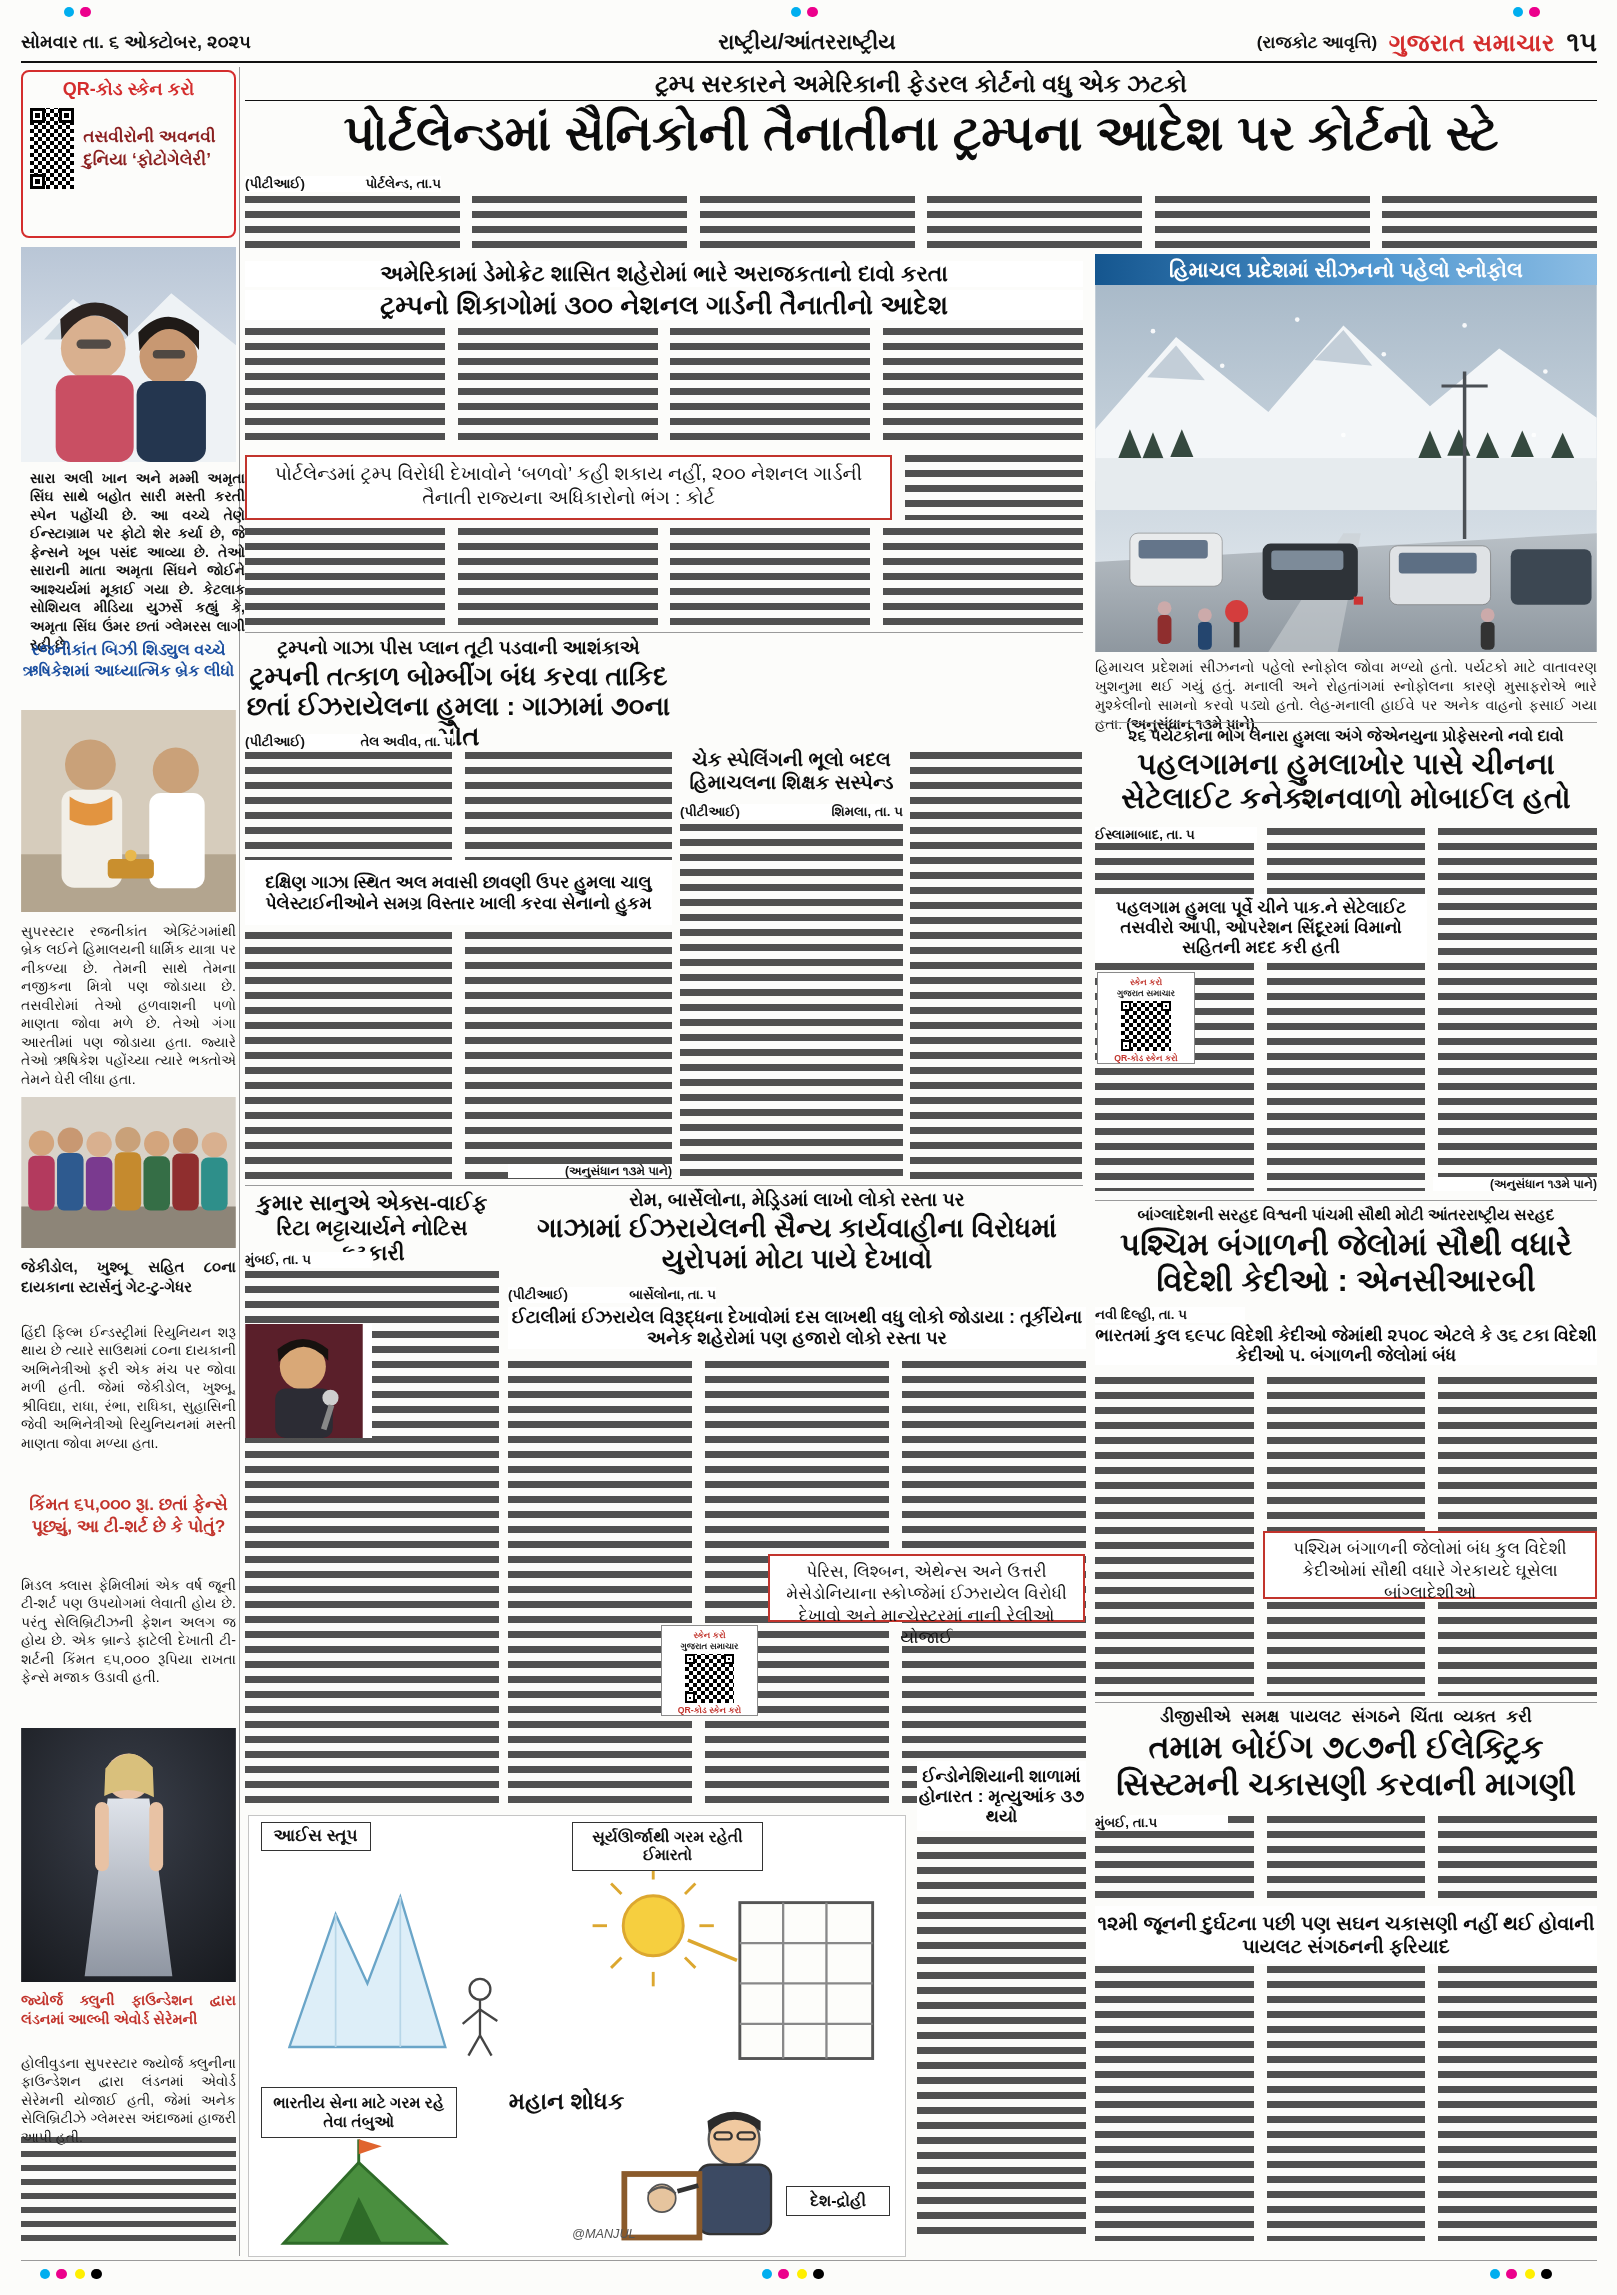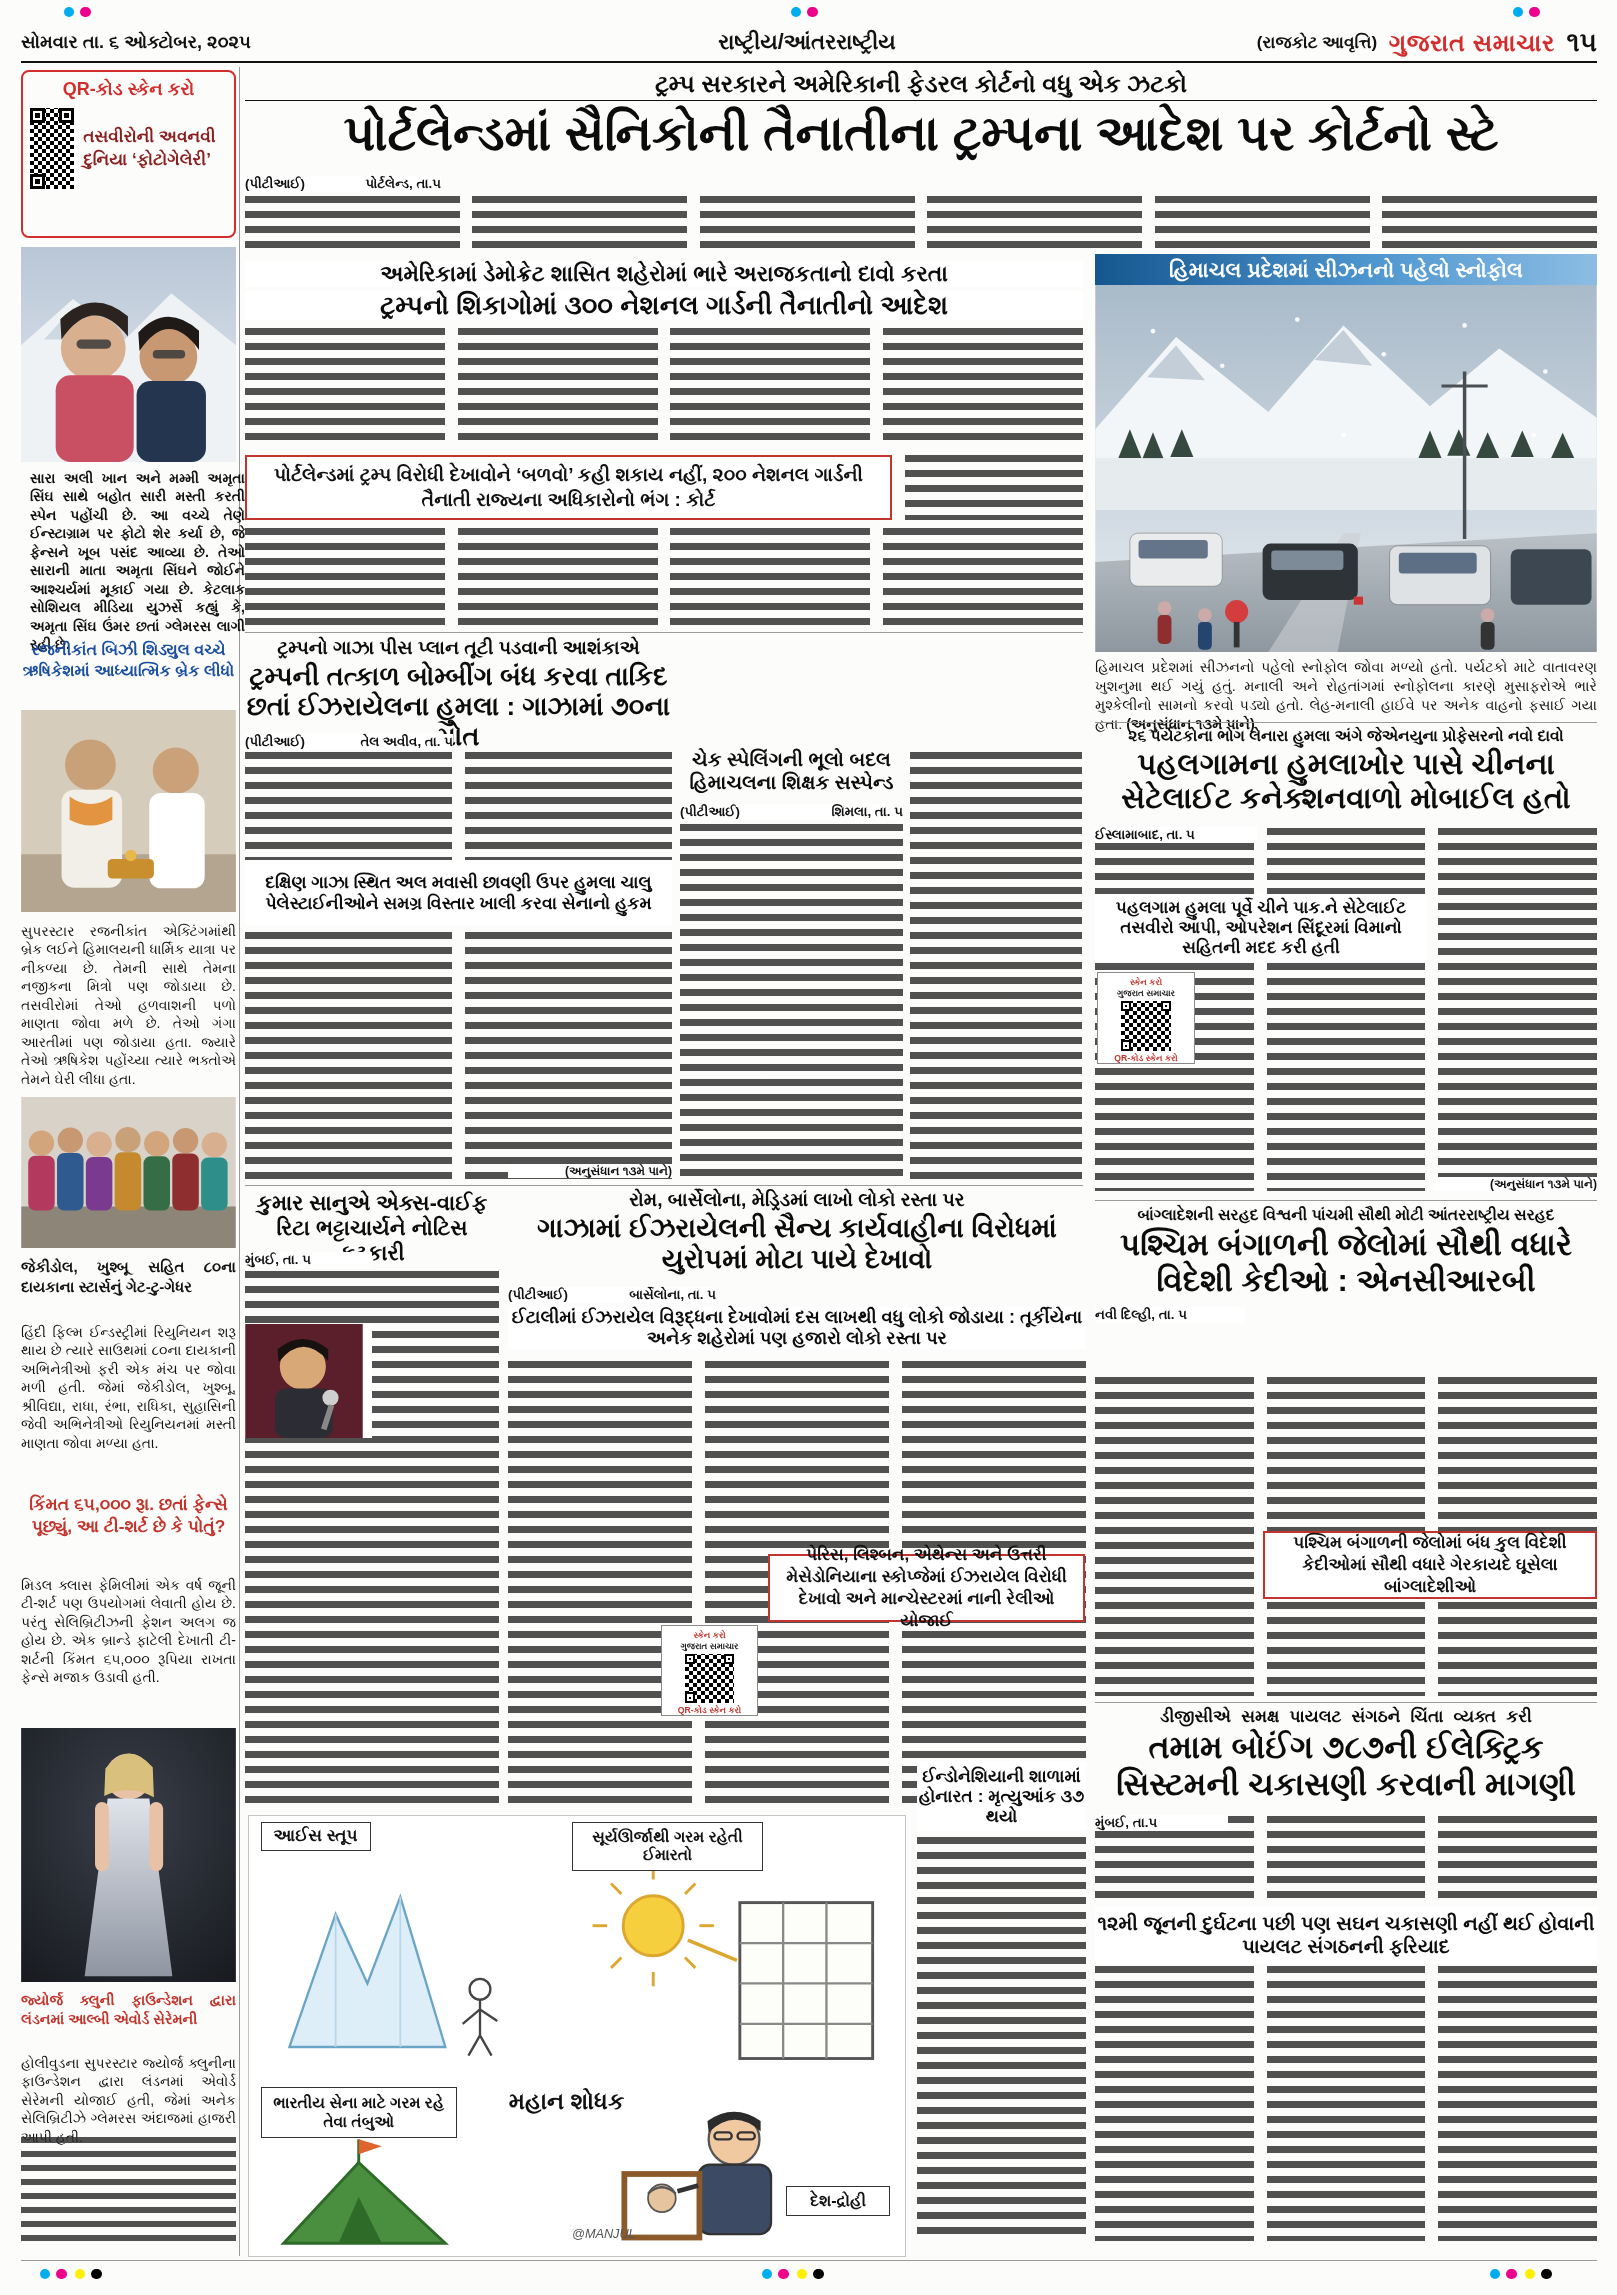--- a/index.html
+++ b/index.html
@@ -11,22 +11,22 @@
   .hl{font-weight:700;line-height:1.16;text-align:center;color:#0c0c0c;}
   .kick{font-weight:700;text-align:center;color:#0c0c0c;}
   .byl{display:flex;justify-content:space-between;font-weight:700;font-size:13.3px;background:#fff;}
   .cols{display:flex;gap:12.7px;}
   .gk{flex:1;background-image:repeating-linear-gradient(to bottom,#2b2b2b 0 7px,rgba(0,0,0,0) 7px 15px);opacity:.82;}
   .gk2{background-image:repeating-linear-gradient(to bottom,#2b2b2b 0 6.4px,rgba(0,0,0,0) 6.4px 14px);opacity:.82;}
   .whitebox{background:#fff;}
   .note{font-weight:700;font-size:12px;text-align:right;background:#fff;}
   .rule-thin{border-top:0.6px solid #9a9a9a;}
   .vline{width:1.2px;background:#999;}
-  .redbox{border:2.9px solid #c2342c;background:#fff;display:flex;align-items:center;justify-content:center;
-          text-align:center;font-weight:700;line-height:1.3;padding:4.6px 10.4px;box-sizing:border-box;}
+  .redbox{border:2.9px solid #c2342c;background:#fff;display:flex;align-items:flex-start;justify-content:center;
+          text-align:center;font-weight:400;line-height:1.3;padding:4.6px 10.4px;box-sizing:border-box;}
   .bluebar{background:linear-gradient(90deg,#15568f,#4e96cf 55%,#8cbde4);color:#fff;font-weight:700;
            display:flex;align-items:center;justify-content:center;}
   .qr{position:relative;background-image:repeating-linear-gradient(0deg,#000 0 4px,#fff 4px 8px),
       repeating-linear-gradient(90deg,#000 0 4px,#fff 4px 8px);background-blend-mode:difference;}
   .qr .fm{position:absolute;width:15px;height:15px;border:3.5px solid #000;background:#fff;box-sizing:border-box;}
   .qr .fm::after{content:"";position:absolute;left:2.3px;top:2.3px;right:2.3px;bottom:2.3px;background:#000;}
   .qr .fm.tl{left:0;top:0}.qr .fm.tr{right:0;top:0}.qr .fm.bl{left:0;bottom:0}
   .capt{font-size:14px;line-height:1.32;text-align:justify;}
   .mark{width:10.4px;height:10.4px;border-radius:50%;display:inline-block;margin-right:5.8px;}
   .cartoon-label{border:1.7px solid #333;background:#fff;font-weight:700;display:flex;align-items:center;
@@ -340,20 +340,21 @@
     <div class="t1">QR-કોડ સ્કેન કરો</div>
   </div>
   <div class="abs note" style="left:1433px;top:1177px;width:164px;">(અનુસંધાન ૧૩મે પાને)</div>
 
   <div class="abs rule-thin" style="left:1095px;top:1200px;width:502px;"></div>
   <div class="abs kick" style="left:1095px;top:1206px;width:502px;font-size:15.6px;">બાંગ્લાદેશની સરહદ વિશ્વની પાંચમી સૌથી મોટી આંતરરાષ્ટ્રીય સરહદ</div>
   <div class="abs hl" style="left:1095px;top:1227px;width:502px;font-size:31px;">પશ્ચિમ બંગાળની જેલોમાં સૌથી વધારે વિદેશી કેદીઓ : એનસીઆરબી</div>
   <div class="abs byl" style="left:1095px;top:1307px;width:150px;z-index:3;">
     <span>નવી દિલ્હી, તા. ૫</span>
   </div>
+  <div class="abs hl whitebox" style="left:1095px;top:1325px;width:502px;font-size:17.3px;">ભારતમાં કુલ ૬૯૫૮ વિદેશી કેદીઓ જેમાંથી ૨૫૦૮ એટલે કે ૩૬ ટકા વિદેશી કેદીઓ પ. બંગાળની જેલોમાં બંધ</div>
   <div class="abs cols" style="left:1095px;top:1377px;width:502px;height:319px;">
     <div class="gk"></div>
     <div class="gk"></div>
     <div class="gk"></div>
   </div>
   <div class="abs redbox" style="left:1263px;top:1531px;width:334px;height:68px;font-size:17px;border-width:2.3px;">
     <span>પશ્ચિમ બંગાળની જેલોમાં બંધ કુલ વિદેશી કેદીઓમાં સૌથી વધારે ગેરકાયદે ઘૂસેલા બાંગ્લાદેશીઓ</span>
   </div>
 
   <div class="abs rule-thin" style="left:1095px;top:1702px;width:502px;"></div>

